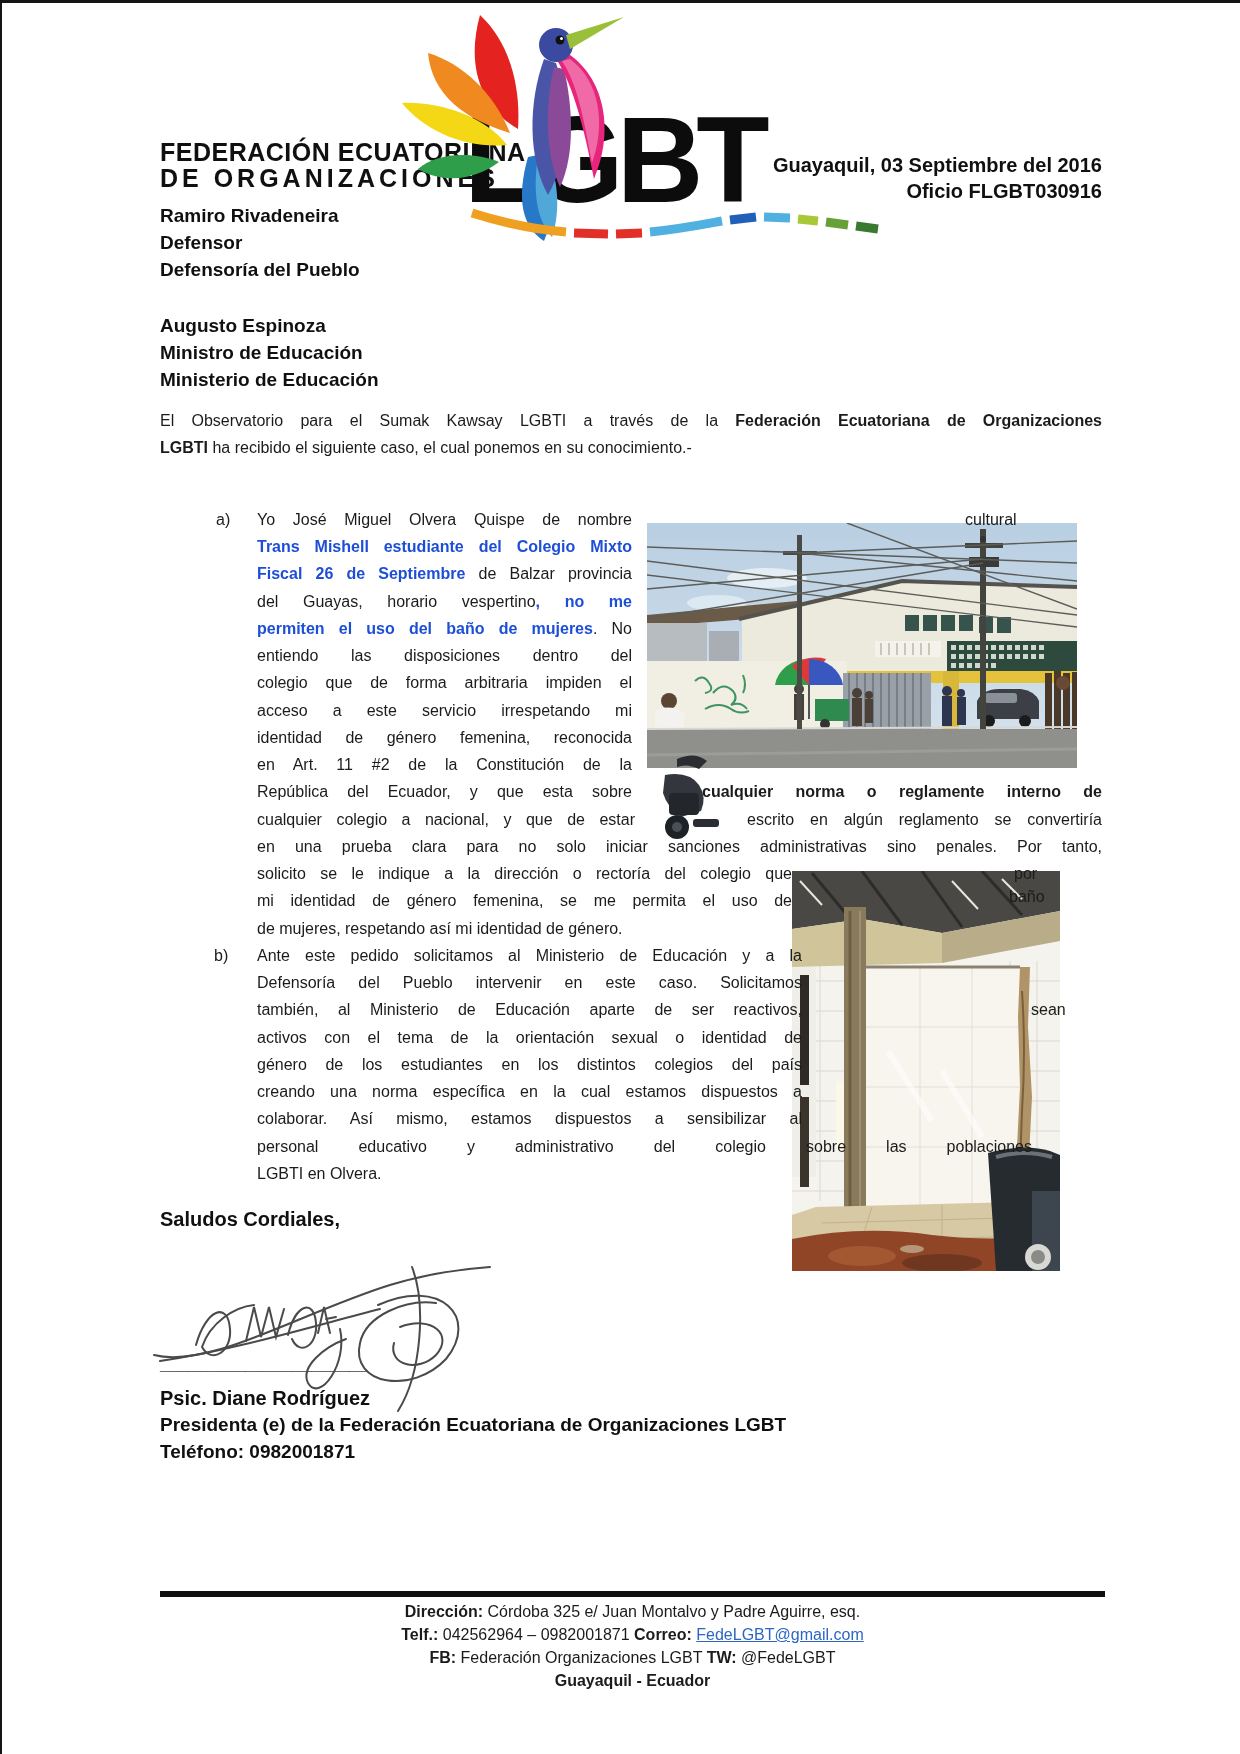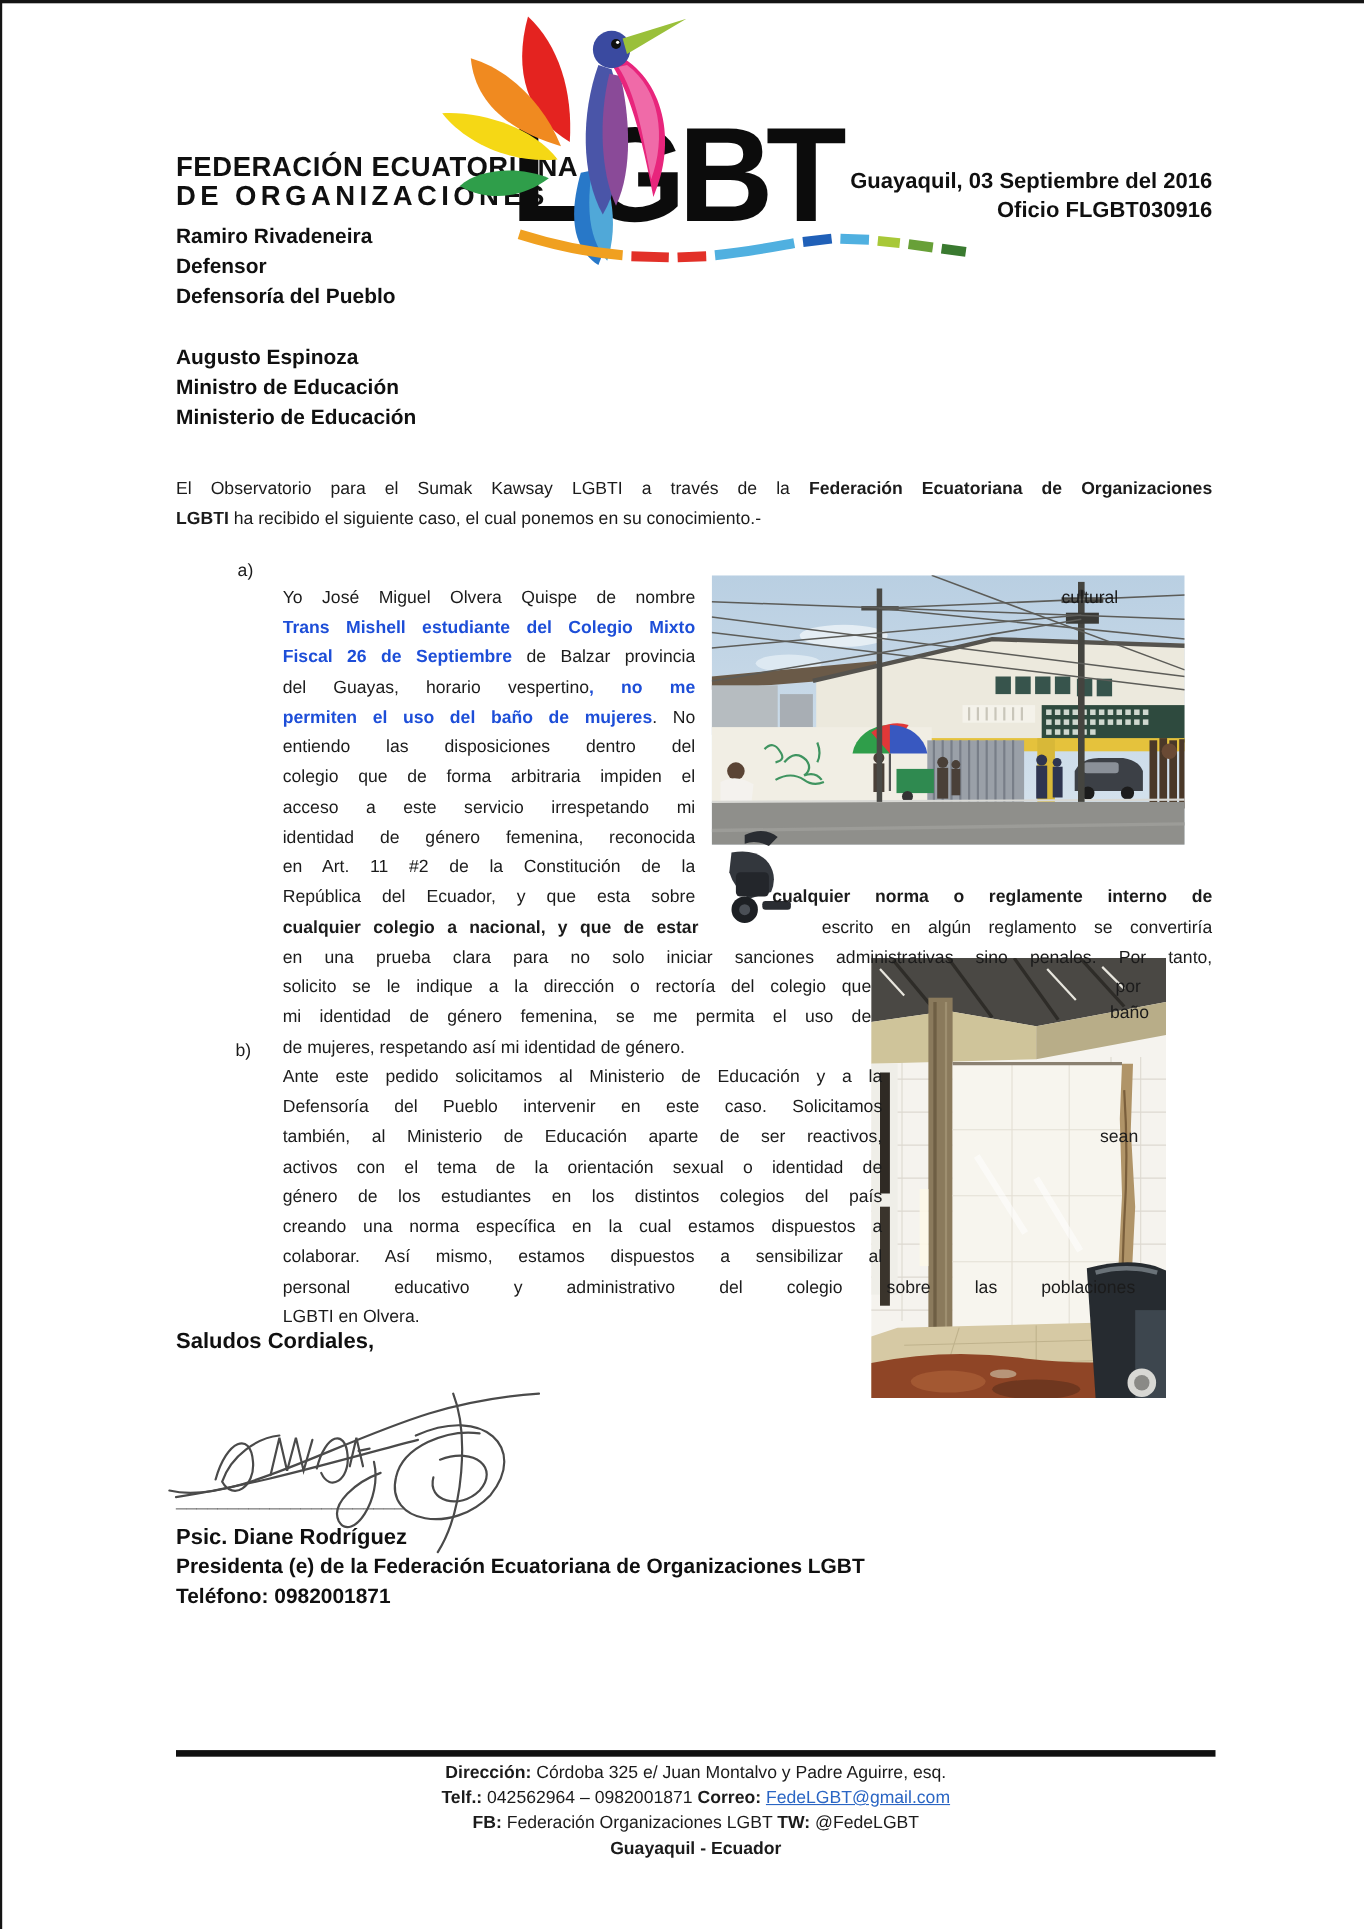--- a/index.html
+++ b/index.html
@@ -3,21 +3,21 @@
 <meta charset="utf-8">
 <style>
   html,body{margin:0;padding:0;background:#e8e8e8;}
   #page{position:relative;width:1240px;height:1754px;background:#ffffff;margin:0 auto;
         font-family:"Liberation Sans",sans-serif;color:#1b1b1b;overflow:hidden;
         border-top:3px solid #141414;border-left:2px solid #141414;}
   .abs{position:absolute;}
   .b{font-weight:bold;}
   .red{color:#1d4ed8;font-weight:bold;}
   .link{color:#2b66c4;text-decoration:underline;cursor:pointer;}
-  .ln{position:absolute;height:27px;line-height:27px;font-size:16px;white-space:nowrap;z-index:6;margin-top:24px;}
+  .ln{position:absolute;height:27px;line-height:27px;font-size:16px;white-space:nowrap;z-index:6;}
   .just{white-space:normal;text-align:justify;text-align-last:justify;overflow:hidden;}
   .marker{position:absolute;font-size:16px;line-height:27px;z-index:6;}
   .hdr-org{font-weight:bold;color:#101010;line-height:26px;}
   .name-line{position:absolute;font-weight:bold;font-size:19px;line-height:26px;color:#101010;}
   .date-line{position:absolute;right:140px;text-align:center;font-weight:bold;font-size:20px;line-height:26px;color:#101010;}
   #lgbt-word{position:absolute;left:462px;top:96px;font-size:120px;font-weight:bold;letter-spacing:-7px;
              color:#0c0c0c;line-height:120px;z-index:2;transform:scaleY(1.02);}
   .photo{position:absolute;z-index:2;}
   .closing-line{position:absolute;font-weight:bold;color:#101010;}
   .footer-line{position:absolute;left:158px;width:945px;text-align:center;font-size:16px;height:23px;line-height:23px;color:#1b1b1b;}
@@ -333,34 +333,34 @@
   <div class="ln just" style="left:255px;top:557px;width:375px;"><span class="red">Fiscal 26 de Septiembre</span><span> de Balzar provincia</span></div>
   <div class="ln just" style="left:255px;top:585px;width:375px;"><span>del Guayas, horario vespertino</span><span class="red">, no me</span></div>
   <div class="ln just" style="left:255px;top:612px;width:375px;"><span class="red">permiten el uso del baño de mujeres</span><span>. No</span></div>
   <div class="ln just" style="left:255px;top:639px;width:375px;"><span>entiendo las disposiciones dentro del</span></div>
   <div class="ln just" style="left:255px;top:666px;width:375px;"><span>colegio que de forma arbitraria impiden el</span></div>
   <div class="ln just" style="left:255px;top:694px;width:375px;"><span>acceso a este servicio irrespetando mi</span></div>
   <div class="ln just" style="left:255px;top:721px;width:375px;"><span>identidad de género femenina, reconocida</span></div>
   <div class="ln just" style="left:255px;top:748px;width:375px;"><span>en Art. 11 #2 de la Constitución de la</span></div>
   <div class="ln just" style="left:255px;top:775px;width:375px;"><span>República del Ecuador, y que esta sobre</span></div>
   <div class="ln just" style="left:700px;top:775px;width:400px;font-weight:bold;"><span>cualquier norma o reglamente interno de</span></div>
-  <div class="ln just" style="left:255px;top:803px;width:378px;font-weight:bold;"><span>cualquier colegio a nacional, y que de estar</span></div>
+  <div class="ln just" style="left:255px;top:803px;width:378px;"><span>cualquier colegio a nacional, y que de estar</span></div>
   <div class="ln just" style="left:745px;top:803px;width:355px;"><span>escrito en algún reglamento se convertiría</span></div>
   <div class="ln just" style="left:255px;top:830px;width:845px;"><span>en una prueba clara para no solo iniciar sanciones administrativas sino penales. Por tanto,</span></div>
   <div class="ln just" style="left:255px;top:857px;width:535px;"><span>solicito se le indique a la dirección o rectoría del colegio que</span></div>
   <div class="ln" style="left:1012px;top:857px;"><span>por</span></div>
   <div class="ln just" style="left:255px;top:884px;width:535px;"><span>mi identidad de género femenina, se me permita el uso de</span></div>
   <div class="ln" style="left:1007px;top:880px;"><span>baño</span></div>
   <div class="ln" style="left:255px;top:912px;"><span>de mujeres, respetando así mi identidad de género.</span></div>
 
   <div class="marker" style="left:212px;top:939px;">b)</div>
   <div class="ln just" style="left:255px;top:966px;width:545px;"><span>Defensoría del Pueblo intervenir en este caso. Solicitamos</span></div>
   <div class="ln just" style="left:255px;top:939px;width:545px;"><span>Ante este pedido solicitamos al Ministerio de Educación y a la</span></div>
   <div class="ln just" style="left:255px;top:993px;width:545px;"><span>también, al Ministerio de Educación aparte de ser reactivos,</span></div>
-  <div class="ln" style="left:998px;top:993px;text-align:right;"><span>sean</span></div>
+  <div class="ln" style="left:1029px;top:993px;text-align:right;"><span>sean</span></div>
   <div class="ln just" style="left:255px;top:1021px;width:545px;"><span>activos con el tema de la orientación sexual o identidad de</span></div>
   <div class="ln just" style="left:255px;top:1048px;width:545px;"><span>género de los estudiantes en los distintos colegios del país</span></div>
   <div class="ln just" style="left:255px;top:1075px;width:545px;"><span>creando una norma específica en la cual estamos dispuestos a</span></div>
   <div class="ln just" style="left:255px;top:1102px;width:545px;"><span>colaborar. Así mismo, estamos dispuestos a sensibilizar al</span></div>
   <div class="ln just" style="left:255px;top:1130px;width:775px;"><span>personal educativo y administrativo del colegio sobre las poblaciones</span></div>
   <div class="ln" style="left:255px;top:1157px;"><span>LGBTI en Olvera.</span></div>
 
   <div class="closing-line" style="left:158px;top:1205px;font-size:20px;">Saludos Cordiales,</div>
 
   <svg class="abs" style="left:148px;top:1240px;z-index:5;" width="345" height="190" viewBox="0 0 345 190">

